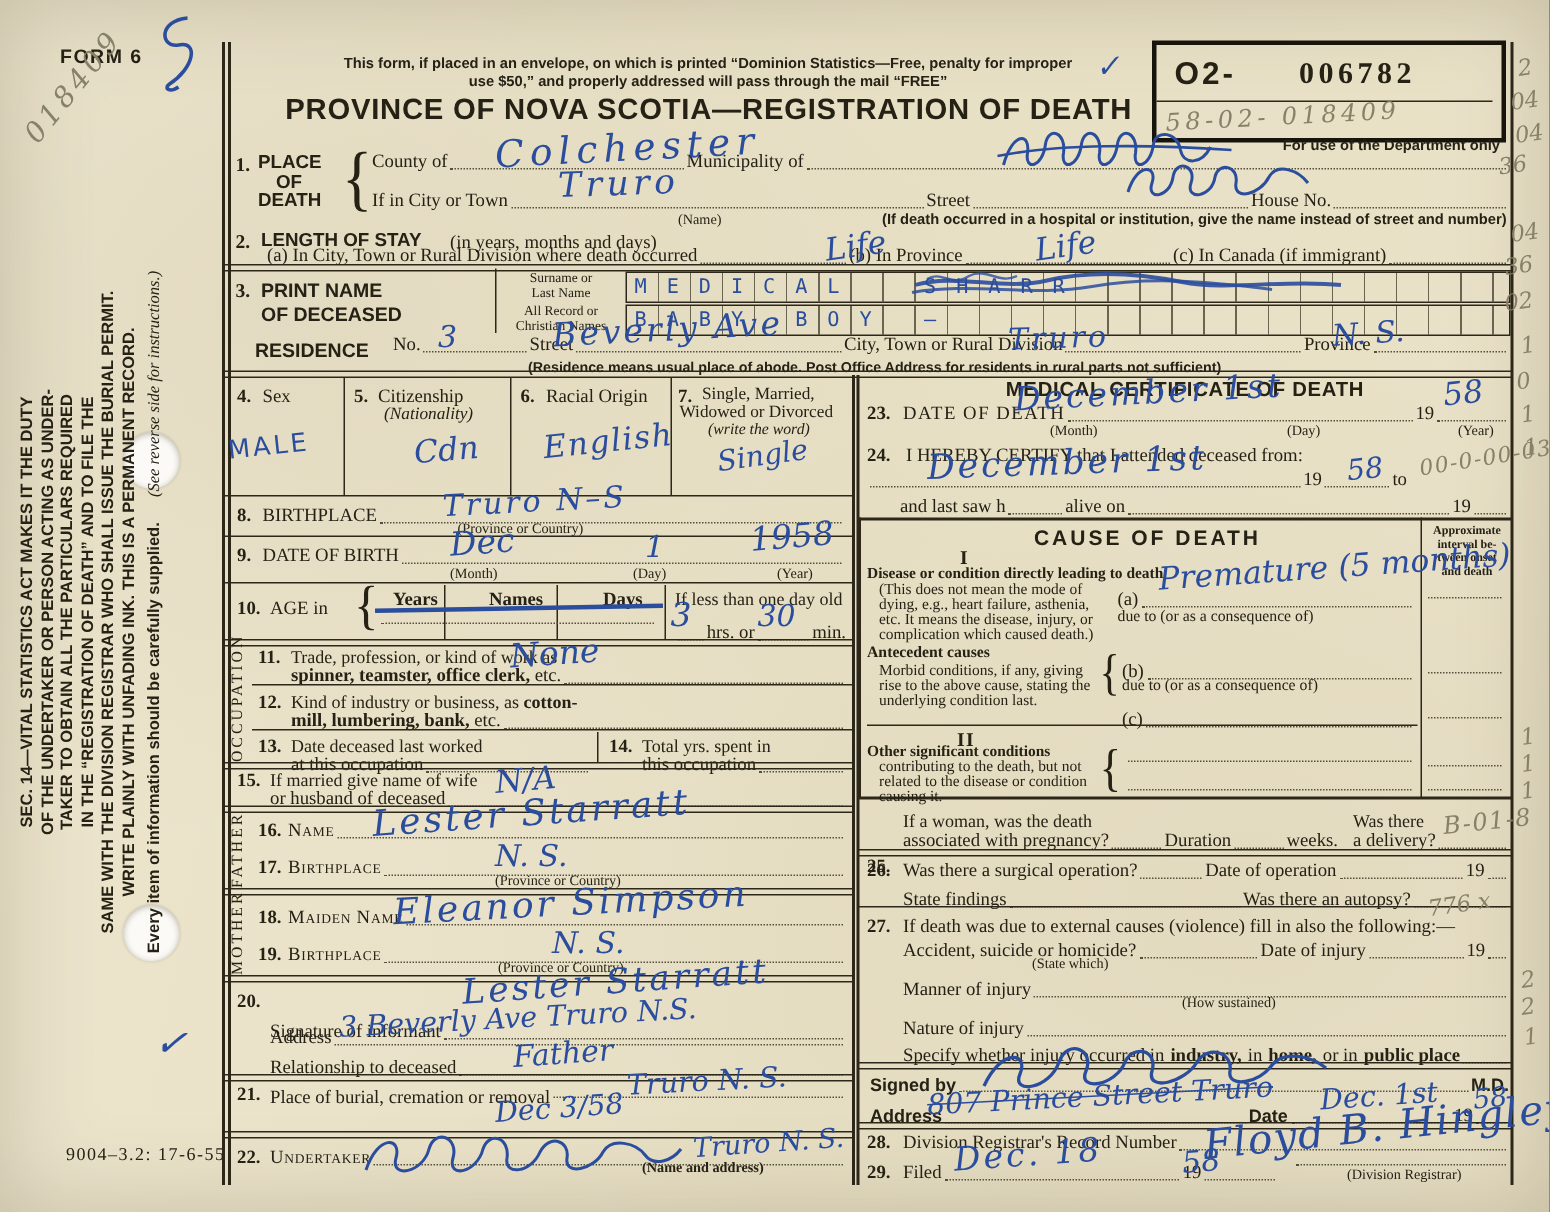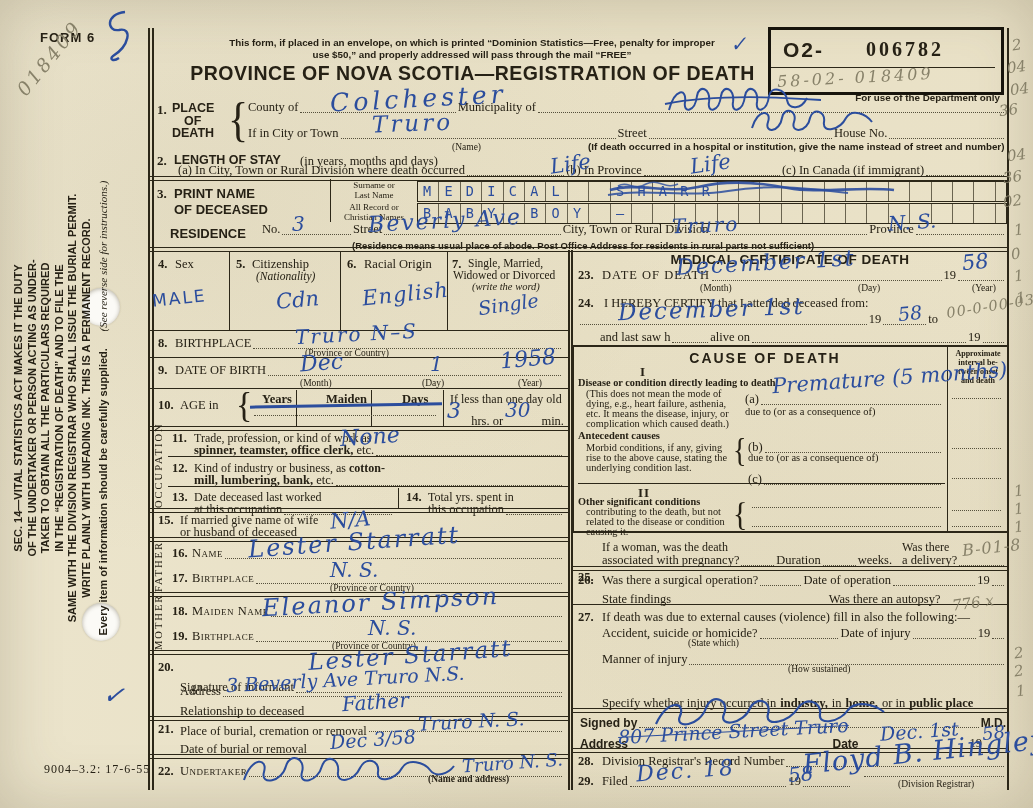--- a/index.html
+++ b/index.html
@@ -219,21 +219,21 @@
   <span class="t cap" style="left:518px;top:378px;">(Year)</span>
   <div class="hw" style="left:300px;top:350px;font-size:22px;transform:rotate(-4deg);">Dec</div>
   <div class="hw" style="left:430px;top:352px;font-size:20px;">1</div>
   <div class="hw" style="left:500px;top:346px;font-size:22px;transform:rotate(-5deg);">1958</div>
   <div class="rule" style="left:148px;top:388px;width:420px;height:1.2px;"></div>
 
   <span class="t num" style="left:158px;top:398px;">10.</span>
   <span class="t" style="left:180px;top:398px;">AGE in</span>
   <span class="t" style="left:236px;top:386px;font-size:34px;transform:scaleY(1.05);">{</span>
   <span class="t b" style="left:262px;top:392px;">Years</span>
-  <span class="t b" style="left:326px;top:392px;">Maiden</span>
+  <span class="t b" style="left:326px;top:392px;">Names</span>
   <span class="t b" style="left:402px;top:392px;">Days</span>
   <span class="t" style="left:450px;top:392px;font-size:12px;">If less than one day old</span>
   <div class="rule" style="left:296px;top:390px;width:1.2px;height:36px;"></div>
   <div class="rule" style="left:371px;top:390px;width:1.2px;height:36px;"></div>
   <div class="rule" style="left:443px;top:390px;width:1.2px;height:36px;"></div>
   <div class="f" style="left:252px;top:413px;width:186px;">
       <span class="d"></span>
     </div>
   <div style="position:absolute;left:250px;top:404px;width:192px;height:2.5px;background:#2b4d9d;transform:rotate(-1deg);"></div>
   <div class="f" style="left:450px;top:414px;width:114px;">
@@ -340,24 +340,20 @@
   </div>
   <div class="hw" style="left:342px;top:690px;font-size:20px;transform:rotate(-4deg);">Father</div>
   <div class="drule" style="left:148px;top:716px;width:420px;"></div>
 
   <span class="t num" style="left:158px;top:722px;">21.</span>
   <div class="f" style="left:180px;top:724px;width:384px;align-items:center;">
     <span>Place of burial, cremation or removal</span>
       <span class="d"></span>
   </div>
   <div class="hw" style="left:418px;top:710px;font-size:19px;transform:rotate(-3deg);">Truro  N. S.</div>
-  <div class="f" style="left:180px;top:742px;width:384px;">
-    <span>Date of burial or removal</span>
-      <span class="d"></span>
-  </div>
   <div class="hw" style="left:330px;top:728px;font-size:19px;transform:rotate(-4deg);">Dec 3/58</div>
   <div class="drule" style="left:148px;top:754px;width:420px;"></div>
 
   <span class="t num" style="left:158px;top:764px;">22.</span>
   <div class="f" style="left:180px;top:764px;width:384px;">
     <span class="sc">Undertaker</span>
       <span class="d"></span>
   </div>
   <svg width="220" height="36" style="left:238px;top:752px;">
     <path d="M6 28 C 14 4 30 6 26 20 C 22 34 44 30 48 14 C 52 0 68 6 64 20 C 60 34 80 30 84 14 C 88 2 102 6 100 20 C 98 32 116 30 122 16 C 128 4 142 8 140 20 C 138 32 158 28 164 16 C 170 6 186 10 192 18 C 198 26 210 22 216 14" stroke="#2b4d9d" stroke-width="2" fill="none"></path>
@@ -510,20 +506,24 @@
     <span class="d" style="flex:1.6"></span>
     <span>19</span>
     <span class="d" style="flex:.3"></span>
   </div>
   <div class="t cap" style="left:688px;top:638px;">(State which)</div>
   <div class="f" style="left:602px;top:652px;width:404px;">
     <span>Manner of injury</span>
       <span class="d"></span>
   </div>
   <div class="t cap" style="left:788px;top:664px;">(How sustained)</div>
+  <div class="f" style="left:602px;top:678px;width:404px;">
+    <span>Nature of injury</span>
+      <span class="d"></span>
+  </div>
   <div class="f" style="left:602px;top:696px;width:404px;">
     <span>Specify whether injury occurred in</span>
     <span class="b" style="margin-left:4px;">industry,</span>
     <span style="margin-left:4px;">in</span>
     <span class="b" style="margin-left:4px;">home,</span>
     <span style="margin-left:4px;">or in</span>
     <span class="b" style="margin-left:4px;">public place</span>
     <span class="d"></span>
   </div>
   <div class="drule" style="left:572px;top:708px;width:436px;"></div>

